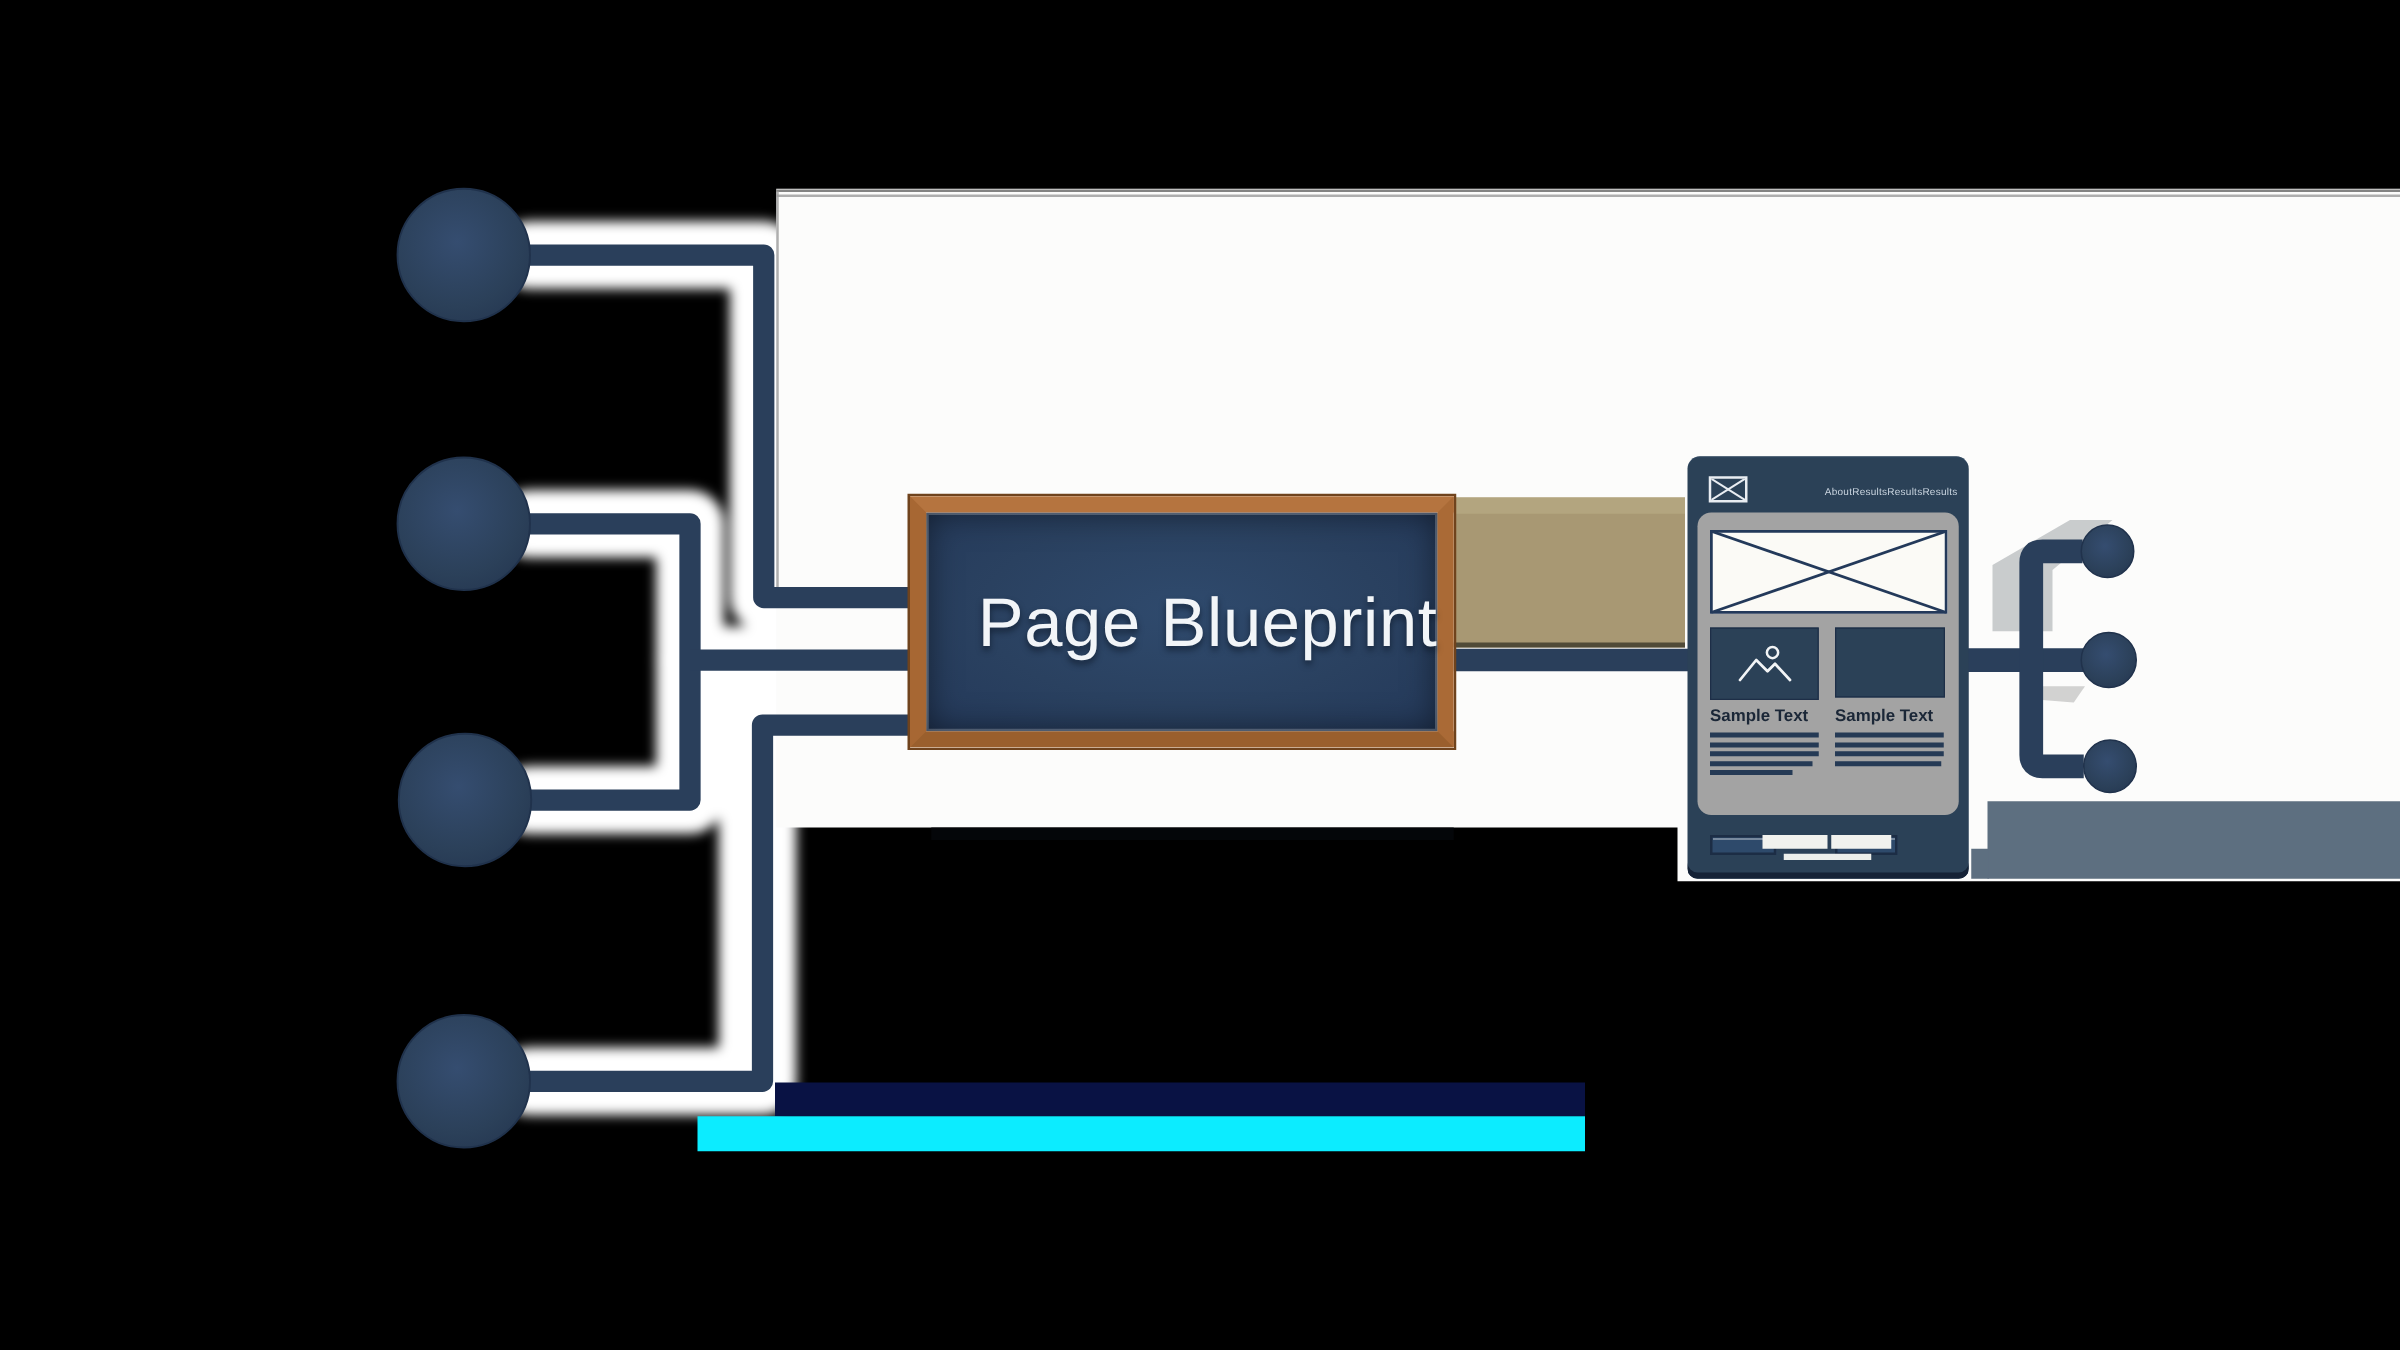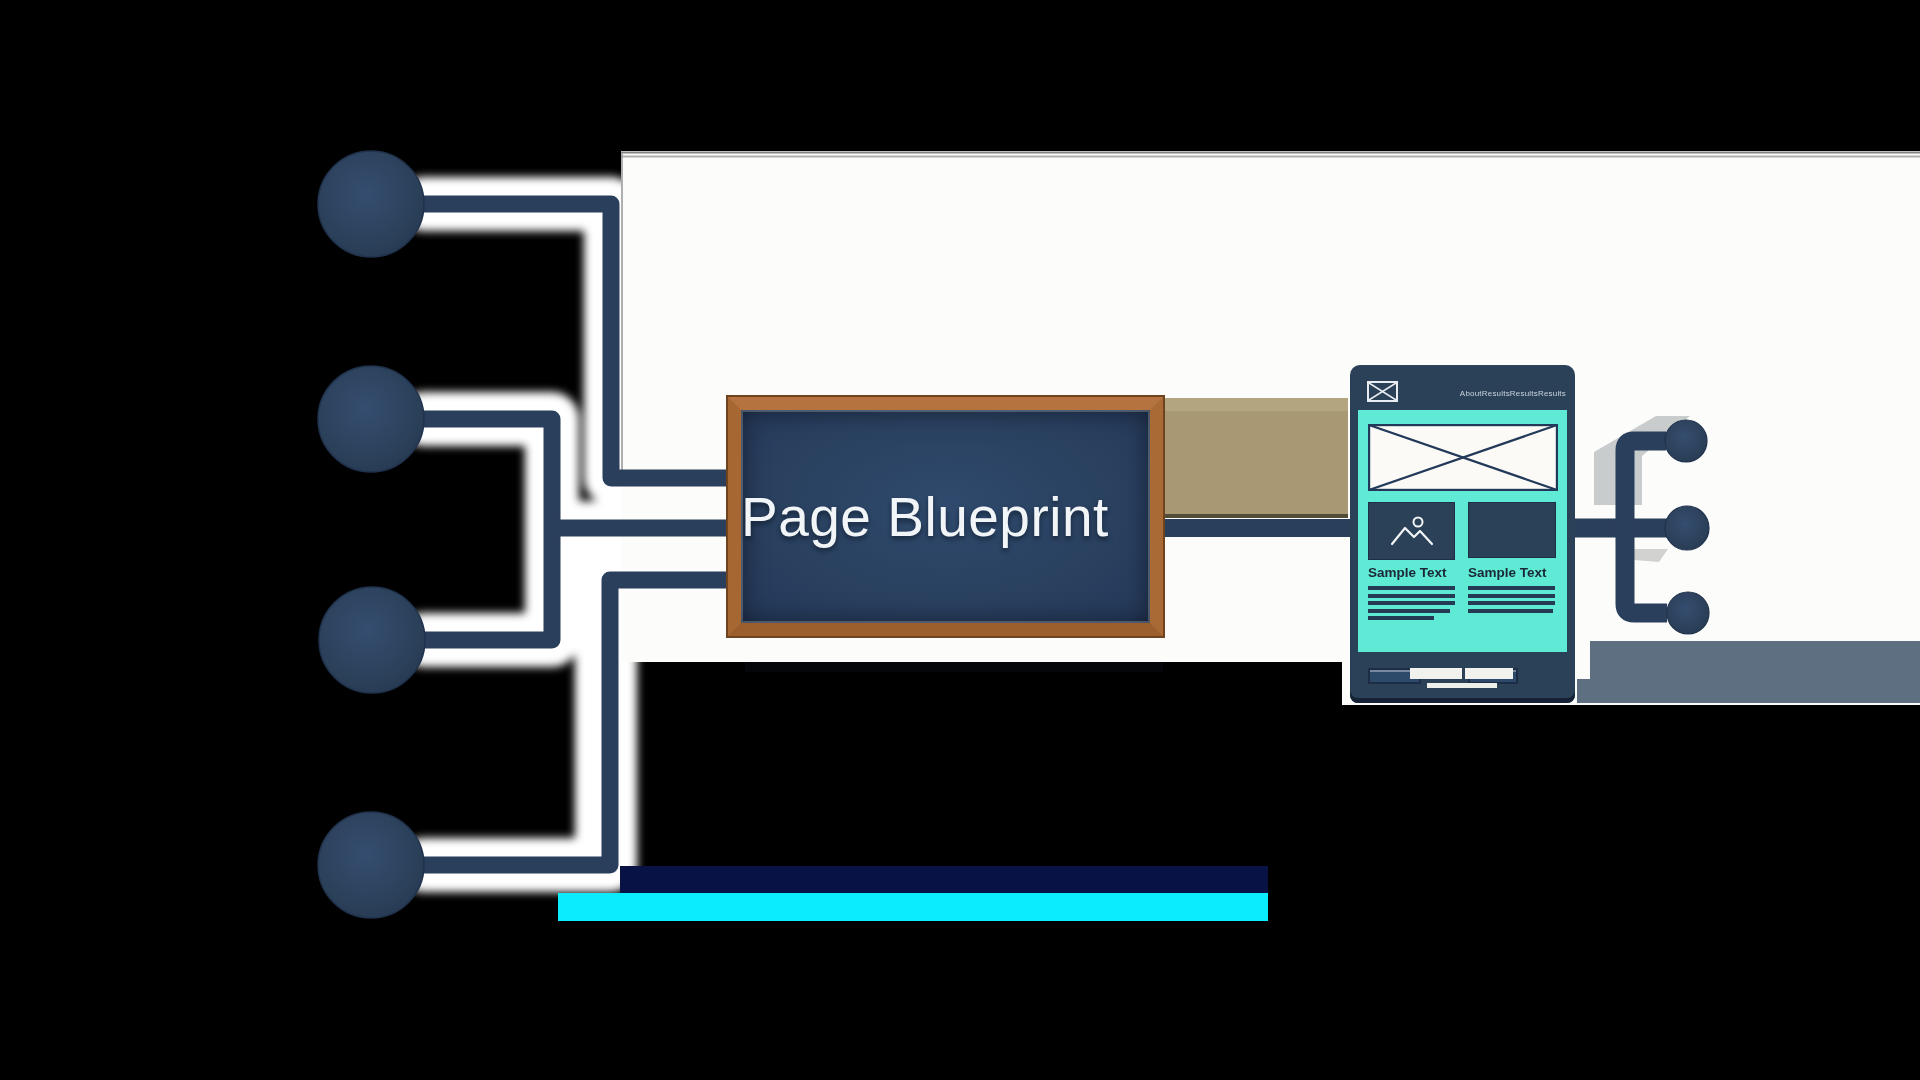--- a/index.html
+++ b/index.html
@@ -1,42 +1,42 @@
 <!DOCTYPE html>
 <html><head>
 <meta charset="utf-8">
 <style>
   html,body{margin:0;padding:0;background:#000;}
   #stage{position:relative;width:1920px;height:1080px;background:#000;overflow:hidden;
          font-family:"Liberation Sans", sans-serif;}
   #diagram-svg{position:absolute;left:0;top:0;}
 
   
-  #blueprint-box{position:absolute;left:728px;top:397px;width:435px;height:239px;
+  #blueprint-box{position:absolute;left:728px;top:397px;width:435px;height:201px;
     box-sizing:border-box;border:13px solid #aa6a36;
     border-top-color:#b5743f;border-left-color:#a76733;border-bottom-color:#9a5f2d;
     box-shadow:0 0 0 2px #6f431d, inset 0 0 0 2px rgba(255,255,255,.22), inset 0 0 26px rgba(0,0,0,.5);
     background:radial-gradient(ellipse at 50% 45%, #2f4a6d 0%, #2a4160 55%, #24395a 100%);
-    display:flex;align-items:center;justify-content:flex-start;}
+    display:flex;align-items:center;justify-content:flex-end;}
   #blueprint-box .label{color:#f2f5f8;font-size:55px;letter-spacing:.5px;
     text-shadow:0 3px 5px rgba(5,12,24,.55);} 
 
   
   #results-label{position:absolute;left:1629px;top:348px;width:180px;
     font-size:44px;font-weight:bold;color:#22395c;letter-spacing:0;}
 
   
   #wireframe-card{position:absolute;left:1350px;top:365px;width:225px;height:338px;
     background:#2b4157;border-radius:10px 10px 8px 8px;
     box-shadow:inset 0 -5px 0 #152236, inset 0 1px 0 #3c567257;}
   .wf-logo{position:absolute;left:17px;top:16px;width:31px;height:21px;
     border:2px solid #e9edf2;box-sizing:border-box;}
   .wf-nav{position:absolute;right:9px;top:24px;display:flex;
     font-size:8px;color:#c9d4df;letter-spacing:.2px;}
-  .wf-content{position:absolute;left:8px;top:45px;width:209px;height:242px;background:#5eead4;}
+  .wf-content{position:absolute;left:8px;top:45px;width:209px;height:242px;background:#a3a3a3;border-radius:11px;}
   .wf-hero{position:absolute;left:10px;top:14px;width:190px;height:67px;background:#fbfaf6;}
   .wf-imgbox{position:absolute;background:#2b4157;border:1px solid #1d2e47;box-sizing:border-box;
     display:flex;align-items:center;justify-content:center;}
   .wf-imgbox.left{left:10px;top:92px;width:87px;height:58px;}
   .wf-imgbox.right{left:110px;top:92px;width:88px;height:56px;}
   .wf-caption{position:absolute;top:155px;font-size:13.5px;font-weight:600;color:#1b2737;}
   .wf-caption.left{left:10px;} .wf-caption.right{left:110px;}
   .wf-bars{position:absolute;top:176px;}
   .wf-bars.left{left:10px;} .wf-bars.right{left:110px;}
   .wf-bar{height:4px;background:#253a55;margin-bottom:3.5px;}

